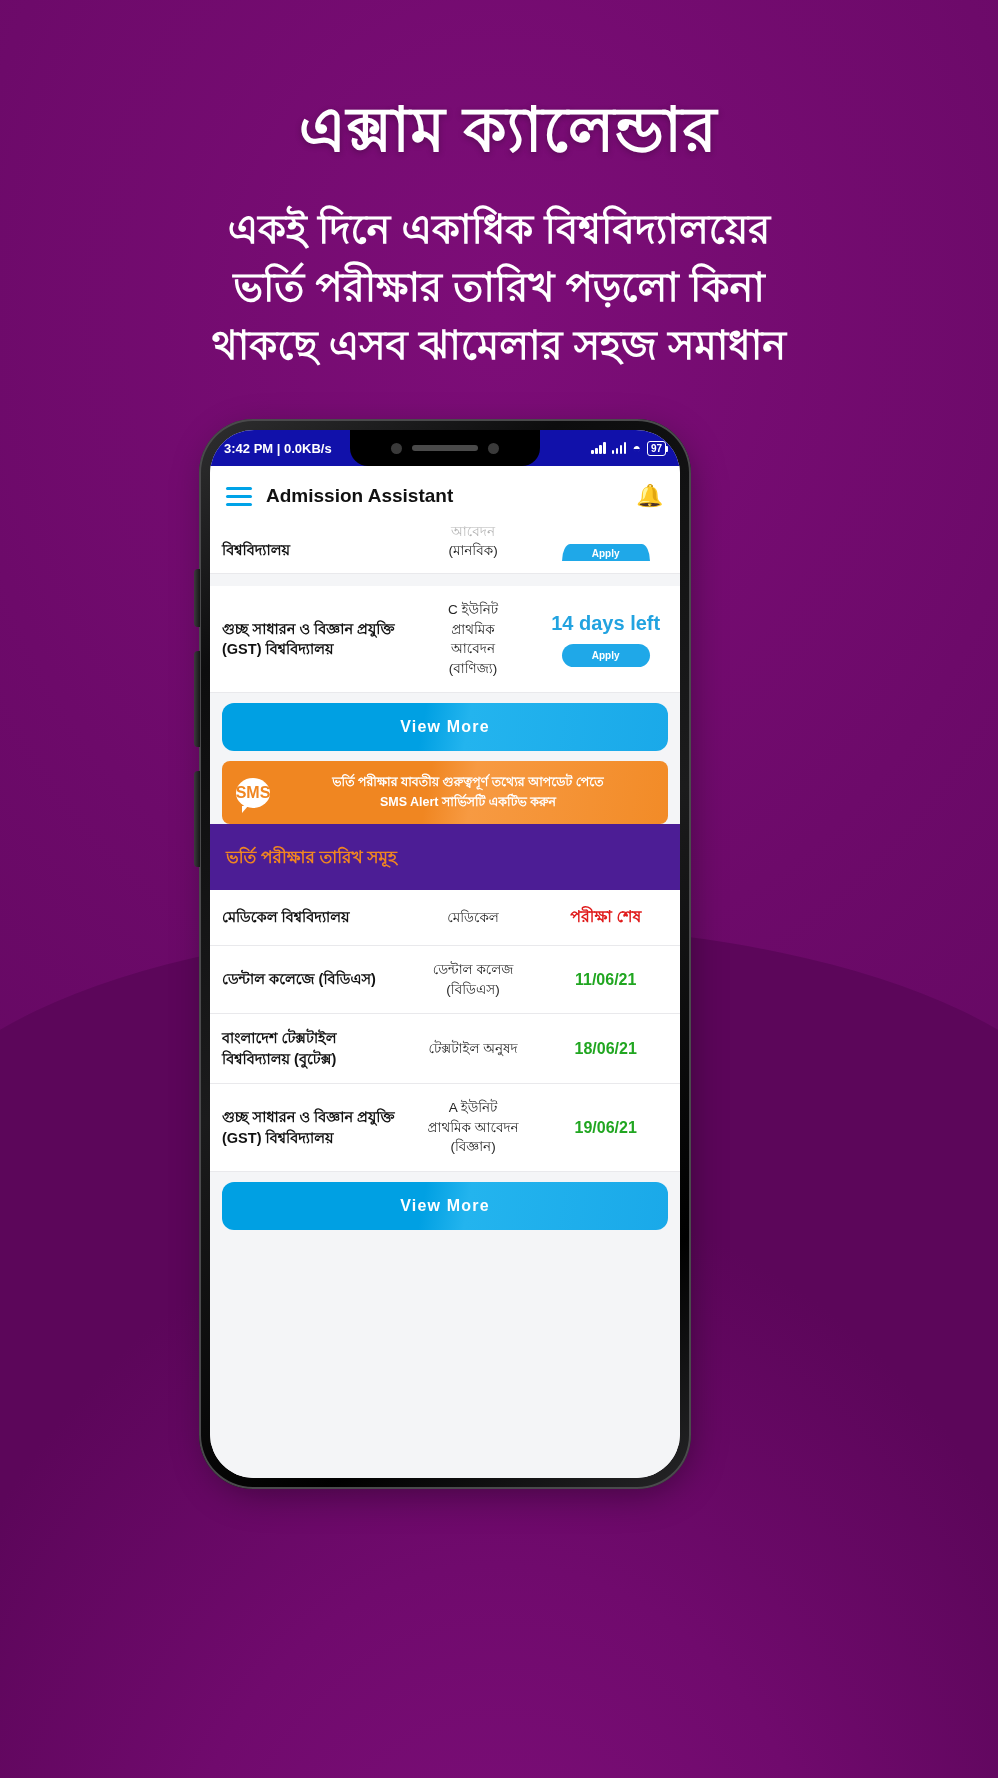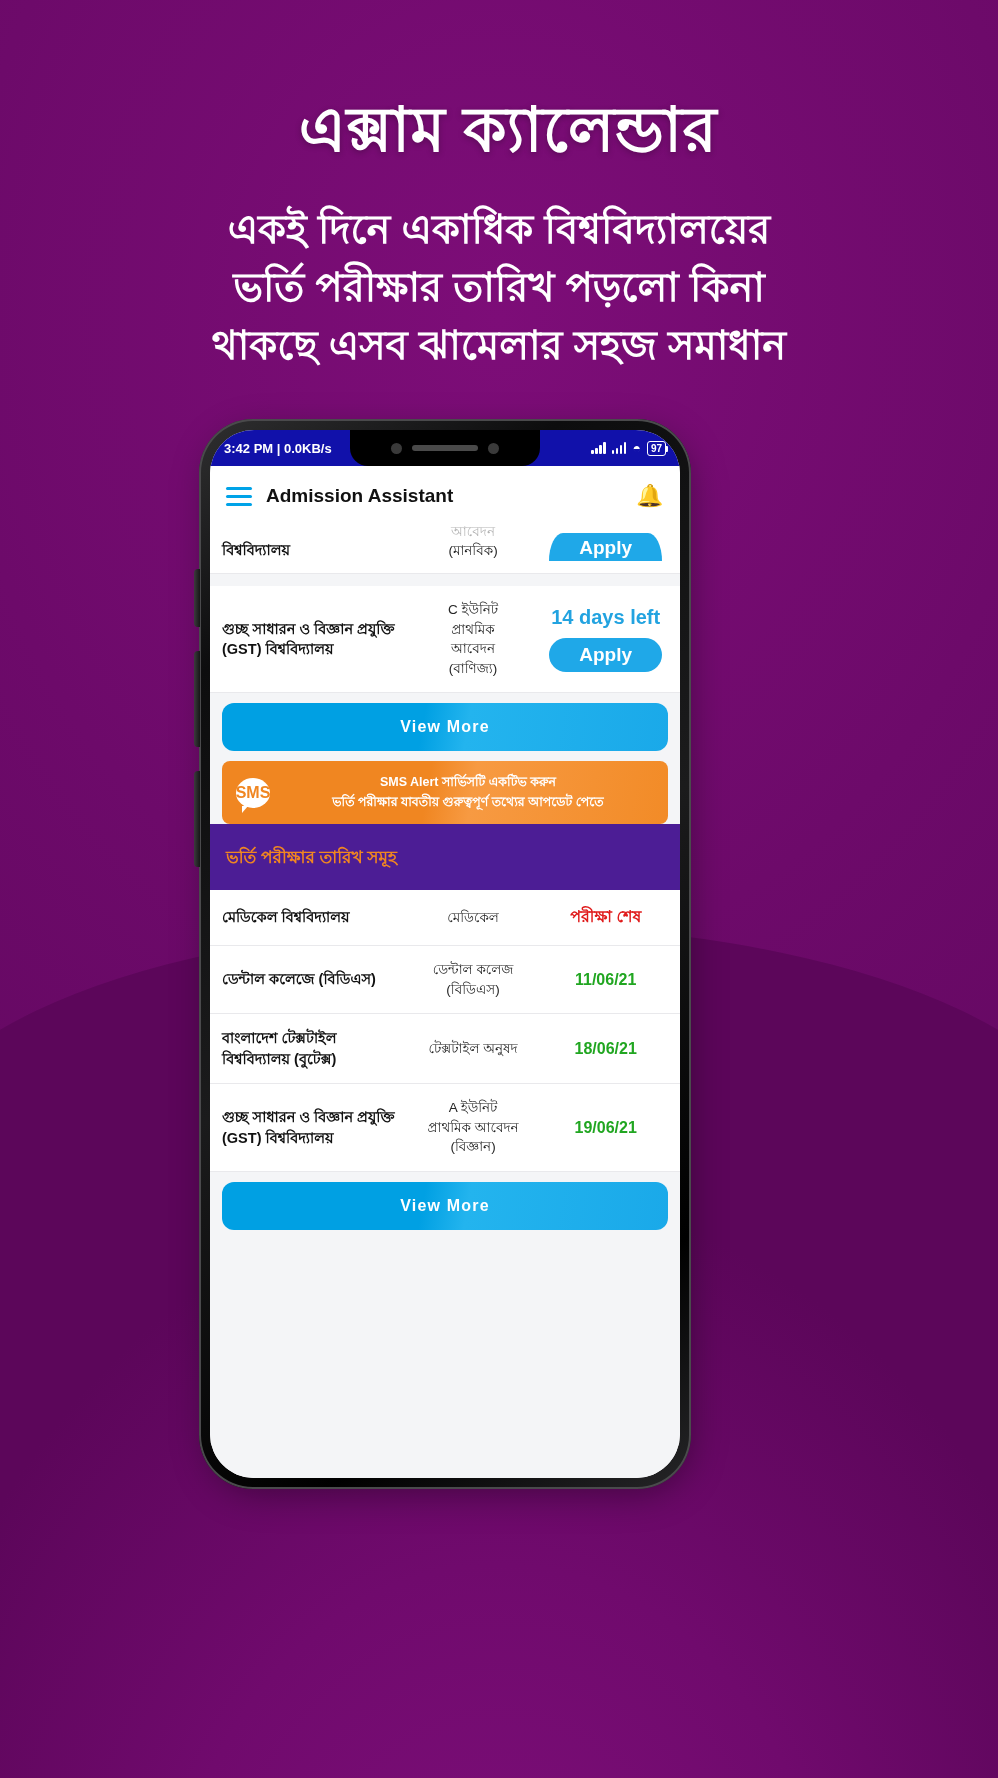--- a/index.html
+++ b/index.html
@@ -117,21 +117,21 @@
     display: flex; align-items: center; background: #fff;
     padding: 14px 12px; border-bottom: 1px solid #e9e9ec; gap: 8px;
   }
   .row.clipped { padding-top: 0; padding-bottom: 12px; height: 48px; align-items: flex-end; }
   .c-name { flex: 1.45; font-size: 14.5px; font-weight: bold; color: #111; line-height: 1.42; }
   .c-unit { flex: 1; font-size: 13.5px; color: #262626; text-align: center; line-height: 1.45; }
   .c-act  { flex: 1; display: flex; flex-direction: column; align-items: center; gap: 9px; }
   .days-left { font-size: 20px; font-weight: bold; color: #22a3e0; }
   .apply-btn {
     background: #1fa8e8; color: #fff; border: none; border-radius: 20px;
-    padding: 6px 30px; font-size: 19px; font-weight: 600; cursor: pointer;
+    padding: 6px 30px; font-size: 10px; font-weight: 600; cursor: pointer;
   }
   .apply-btn.half { border-radius: 20px 20px 0 0 / 40px 40px 0 0; padding-bottom: 2px; padding-top: 4px; }
 
   .gap { height: 12px; background: #f4f5f7; }
 
   .view-more {
     display: block; width: calc(100% - 24px); margin: 10px 12px;
     background: linear-gradient(100deg, #00a0e3 0%, #00a0e3 45%, #23b4ee 55%, #1aa9e9 100%);
     color: #fff; border: none; border-radius: 12px;
     padding: 15px 6px; font-size: 16px; font-weight: bold; letter-spacing: 1.2px;
@@ -244,22 +244,22 @@
             <div class="days-left">14 days left</div>
             <button class="apply-btn">Apply</button>
           </div>
         </div>
 
         <button class="view-more">View More</button>
 
         <div class="sms-banner">
           <div class="sms-bubble">SMS</div>
           <div class="sms-text">
+            <div>ভর্তি পরীক্ষার যাবতীয় গুরুত্বপূর্ণ তথ্যের আপডেট পেতে</div>
             <div>SMS Alert সার্ভিসটি একটিভ করুন</div>
-            <div>ভর্তি পরীক্ষার যাবতীয় গুরুত্বপূর্ণ তথ্যের আপডেট পেতে</div>
           </div>
         </div>
 
         <div class="section-title">ভর্তি পরীক্ষার তারিখ সমূহ</div>
 
         <div class="row">
           <div class="c-name">মেডিকেল বিশ্ববিদ্যালয়</div>
           <div class="c-unit">
             <div>মেডিকেল</div>
           </div>

